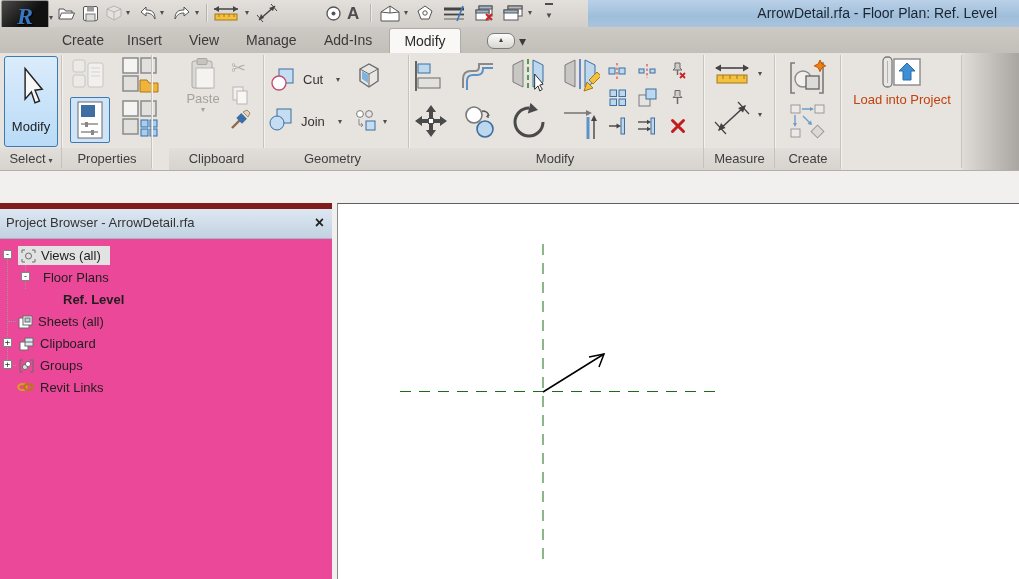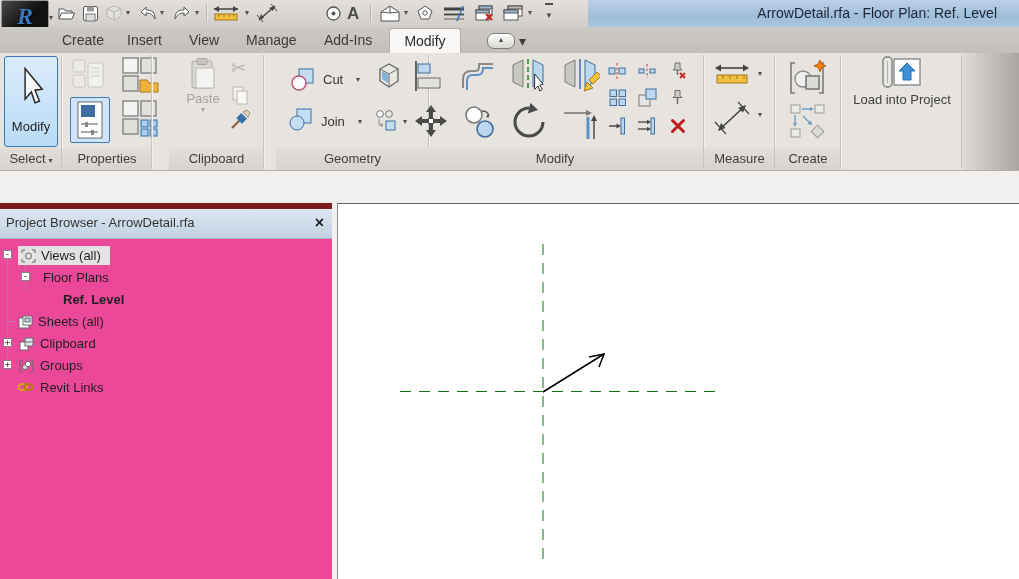--- a/index.html
+++ b/index.html
@@ -37,21 +37,21 @@
           font-size:13px;color:#3e3e3e;background:linear-gradient(180deg,#e2dfda,#d7d3ce);}
   .plabel .dd{margin-left:3px;}
   #p-famed .plabel{background:linear-gradient(180deg,#d3dfec,#c3d4e6);}
   #bigmodify{left:4px;top:3px;width:54px;height:91px;box-sizing:border-box;border:1px solid #3d7ab5;border-radius:3px;
              background:linear-gradient(180deg,#dbecfb,#b9dbf7);text-align:center;}
   #bigmodify .lbl{font-size:13px;color:#222;margin-top:2px;}
   .btxt{font-size:13px;color:#333;}
   .gtxt{font-size:13px;color:#a5a29d;}
   #ribbonfill{left:962px;top:0;width:57px;height:117px;background:linear-gradient(90deg,#e0ddd9,#a9a5a1);}
   #loadbtn{left:8px;top:2px;width:106px;height:92px;text-align:center;}
-  #loadbtn .t{font-size:13px;color:#404040;line-height:16px;margin-top:3px;}
+  #loadbtn .t{font-size:13px;color:#c2410c;line-height:16px;margin-top:3px;}
   .selbox{box-sizing:border-box;border:1px solid #3d7ab5;background:#cfe4f8;border-radius:2px;}
   
   #optionsbar{left:0;top:171px;width:1019px;height:32px;background:#f1f0ee;}
   
   #browser{left:0;top:203px;width:332px;height:376px;background:#ec4899;border-top:6px solid #7f1d1d;}
   #pbtitle{left:0;top:0;width:332px;height:30px;background:linear-gradient(180deg,#dde7f1,#c2d2e2);
            border-bottom:1px solid #a7b4c2;box-sizing:border-box;}
   #pbtitle .t{position:absolute;left:6px;top:6px;font-size:13px;color:#333;}
   #pbclose{position:absolute;right:8px;top:4px;font-size:16px;font-weight:bold;color:#222;line-height:20px;}
   .trow{position:absolute;height:18px;font-size:13px;color:#1e1e1e;line-height:17px;}
@@ -266,21 +266,21 @@
       <div class="a" style="left:60px;top:56px">
         <svg width="22" height="22" viewBox="0 0 22 22">
             <line x1="3" y1="19" x2="11" y2="11" stroke="#8a6a4a" stroke-width="2.4"></line>
             <rect x="9" y="6" width="8" height="7" transform="rotate(45 13 9)" fill="#3a6ea8"></rect>
             <path d="M14 3 l5 5 2 -4 -3 -3 Z" fill="#e6d2b8" stroke="#9a8a70"></path>
           </svg>
       </div>
       <div class="plabel"><span>Clipboard</span></div>
     </div>
 
-    <div class="panel" style="left:276px;width:153px">
+    <div class="panel" style="left:256px;width:153px">
       <div class="a" style="left:14px;top:14px">
         <svg width="26" height="26" viewBox="0 0 26 26">
             <rect x="9" y="2" width="14" height="14" fill="#c5ddf2" stroke="#3c6e9e"></rect>
             <circle cx="9" cy="16" r="7" fill="#fff" stroke="#c05070" stroke-width="1.4"></circle>
           </svg>
       </div>
       <span class="a btxt" style="left:47px;top:19px">Cut</span>
       <span class="a dd" style="left:80px;top:23px">▾</span>
       <div class="a" style="left:98px;top:8px">
         <svg width="30" height="30" viewBox="0 0 30 30">

